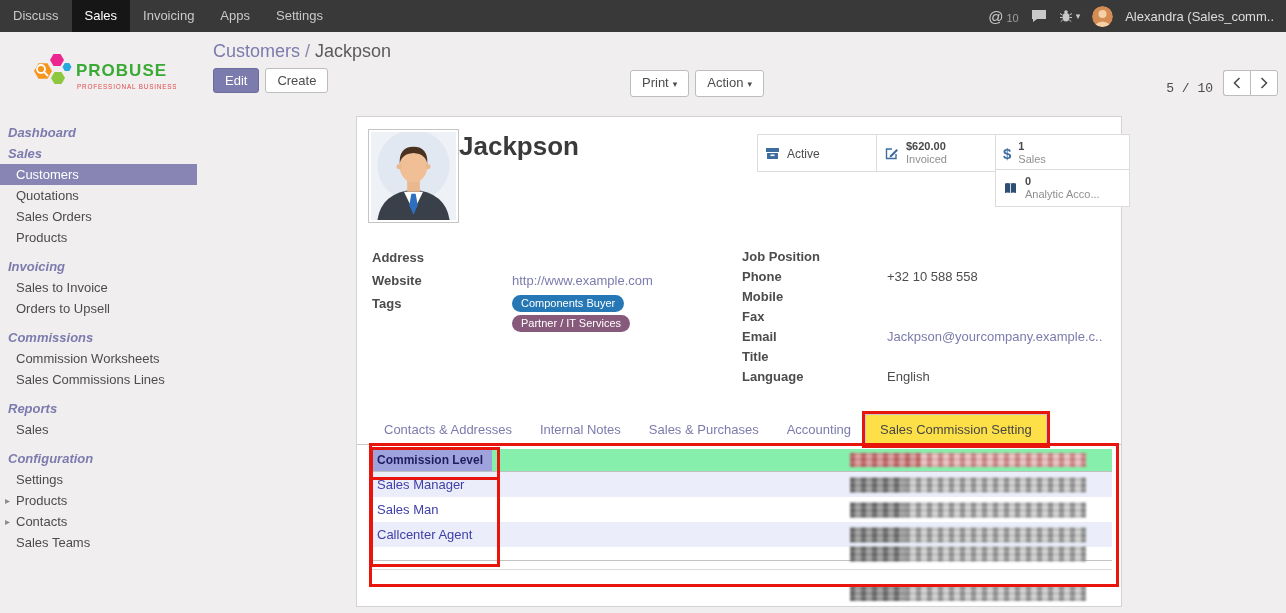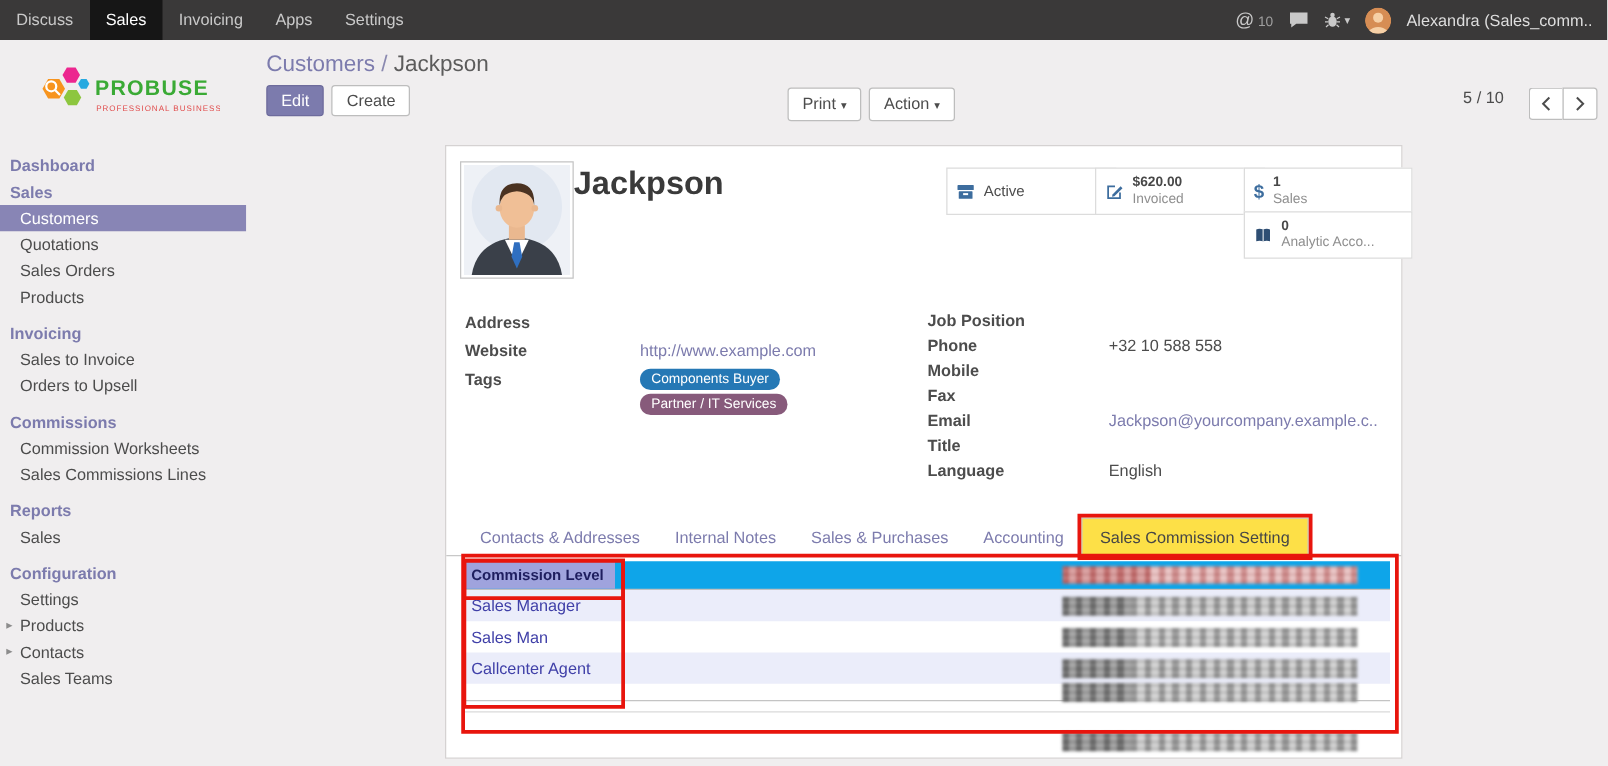--- a/index.html
+++ b/index.html
@@ -17,38 +17,38 @@
   .mention .cnt{font-size:11px;color:#9f9f9f;}
   .tb-icon{display:flex;align-items:center;cursor:pointer;}
   .tb-caret{color:#c9c9c9;font-size:9px;margin-left:3px;}
   .tb-avatar{width:21px;height:21px;border-radius:50%;overflow:hidden;flex:none;cursor:pointer;}
   .tb-user{font-size:13px;color:#dedede;white-space:nowrap;cursor:pointer;max-width:170px;overflow:hidden;}
 
   
   .sidebar{position:absolute;top:32px;left:0;width:197px;height:581px;background:#f0eeef;overflow:hidden;}
   .logo{height:90px;display:flex;align-items:center;justify-content:center;}
   .menu{font-size:13px;}
-  .menu-heading{color:#7c7bad;font-weight:bold;padding:3px 8px;margin-top:8px;cursor:pointer;}
+  .menu-heading{color:#7c7bad;font-weight:bold;padding:3px 8px;margin-top:8px;cursor:pointer;font-style:italic;}
   .menu-heading.tight{margin-top:0;}
   .menu-item{padding:3px 8px 3px 16px;color:#4c4c4c;cursor:pointer;position:relative;line-height:15px;white-space:nowrap;}
   .menu-item.selected{background:#8885b5;color:#fff;}
   .mcaret{position:absolute;left:5px;top:3px;font-size:10px;color:#8c8c8c;}
 
   
   .main{position:absolute;top:32px;left:197px;width:1089px;height:581px;}
   .breadcrumb{position:absolute;top:9px;left:16px;font-size:18px;white-space:nowrap;}
   .bc-link{color:#7c7bad;cursor:pointer;}
   .bc-sep{color:#8a89b0;margin:0 5px;}
   .bc-cur{color:#5c5c5c;}
   .btn-row{position:absolute;top:36px;left:16px;display:flex;gap:6px;}
   .btn{font-size:13px;line-height:15px;padding:4px 11px;border:1px solid #bdbdbd;border-radius:3px;background:#fff;color:#4c4c4c;cursor:pointer;white-space:nowrap;}
   .btn.primary{background:#7c7bad;border-color:#6d6b9c;color:#fff;}
   .dd-row{position:absolute;top:38px;left:433px;display:flex;gap:6px;}
   .caret{font-size:9px;margin-left:4px;}
-  .pager{position:absolute;top:38px;right:8px;display:flex;align-items:flex-start;gap:20px;}
+  .pager{position:absolute;top:38px;right:8px;display:flex;align-items:flex-end;gap:10px;font-family:Liberation Mono, monospace;}
   .pager-text{font-size:13px;color:#4c4c4c;}
   .pager-nav{display:flex;}
   .pbtn{width:26px;height:24px;background:#fff;border:1px solid #bdbdbd;display:flex;align-items:center;justify-content:center;cursor:pointer;}
   .pbtn.prev{border-radius:3px 0 0 3px;border-right:none;}
   .pbtn.next{border-radius:0 3px 3px 0;}
 
   
   .sheet{position:absolute;left:159px;top:84px;width:764px;height:489px;background:#fff;border:1px solid #d5d2d2;}
   .avatar-box{position:absolute;left:11px;top:12px;width:85px;height:88px;border:1px solid #c4c4c4;padding:2px;background:#fff;}
   .avatar-box svg{display:block;width:100%;height:100%;}
@@ -83,21 +83,21 @@
 
   
   .tabbar{position:absolute;left:0;right:0;top:297px;height:30px;border-bottom:1px solid #c8c8c8;display:flex;align-items:flex-end;padding-left:13px;font-size:13px;}
   .tab{padding:7px 14px;color:#7c7bad;cursor:pointer;white-space:nowrap;}
   .tab.active{background:#fde047;border:1px solid #c8c8c8;border-bottom:none;margin-bottom:-1px;padding-bottom:8px;color:#464646;outline:3px solid #e8150d;outline-offset:0;z-index:6;}
 
   
   .ctable{position:absolute;left:15px;top:332px;width:740px;border-bottom:1px solid #c4c4c4;}
   .trow{position:relative;display:flex;align-items:center;height:25px;font-size:13px;cursor:pointer;}
   .trow.lav{background:#ebedfa;}
-  .trow.thead{height:22px;background:#0ea5e9;border-bottom:1px solid #c0c0c0;cursor:default;}
+  .trow.thead{height:22px;background:#86efac;border-bottom:1px solid #c0c0c0;cursor:default;}
   .thcell{width:120px;height:22px;display:flex;align-items:center;padding-left:5px;background:#9fa3dd;color:#1e1e5f;font-weight:bold;font-size:12px;box-sizing:border-box;}
   .tcell{width:120px;padding-left:5px;color:#4040a8;box-sizing:border-box;white-space:nowrap;}
   .trow.tempty{height:13px;cursor:default;}
   .extra-line{position:absolute;left:15px;top:452px;width:740px;border-top:1px solid #dadada;}
 
   
   .redact{position:absolute;left:478px;top:50%;transform:translateY(-50%);width:236px;height:15px;z-index:5;filter:blur(1.3px);
     background:
       repeating-linear-gradient(90deg, rgba(40,40,40,.28) 0 5px, rgba(255,255,255,.18) 5px 11px),
       repeating-linear-gradient(0deg, rgba(0,0,0,.12) 0 3px, rgba(255,255,255,.08) 3px 6px),

